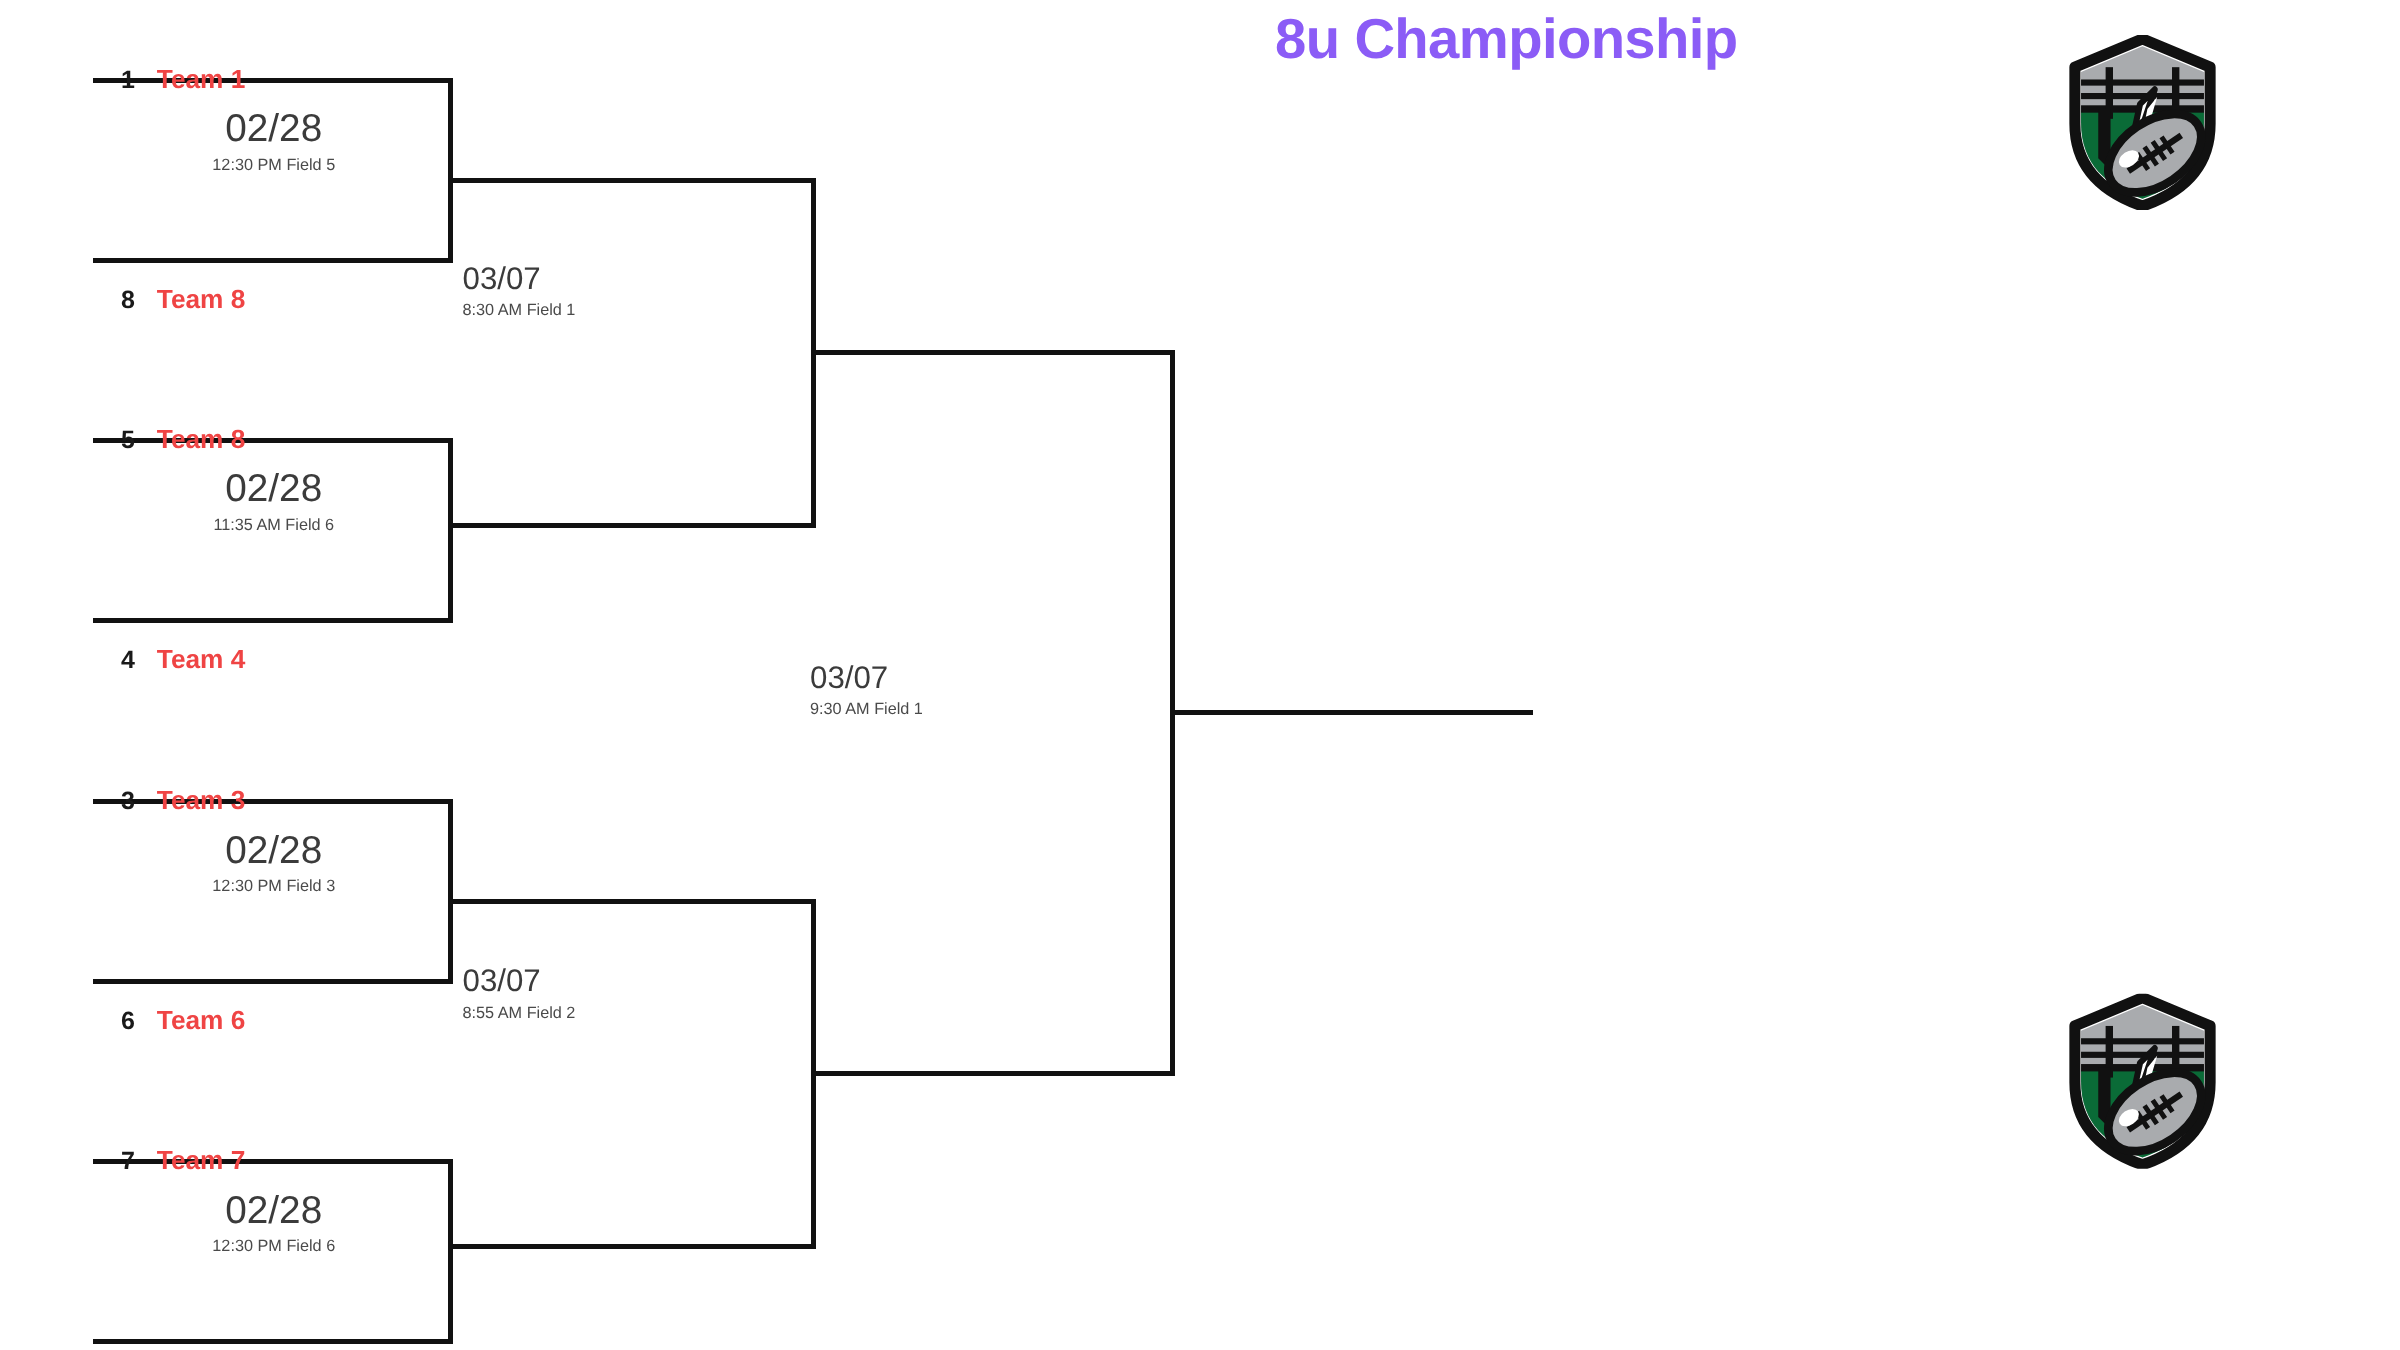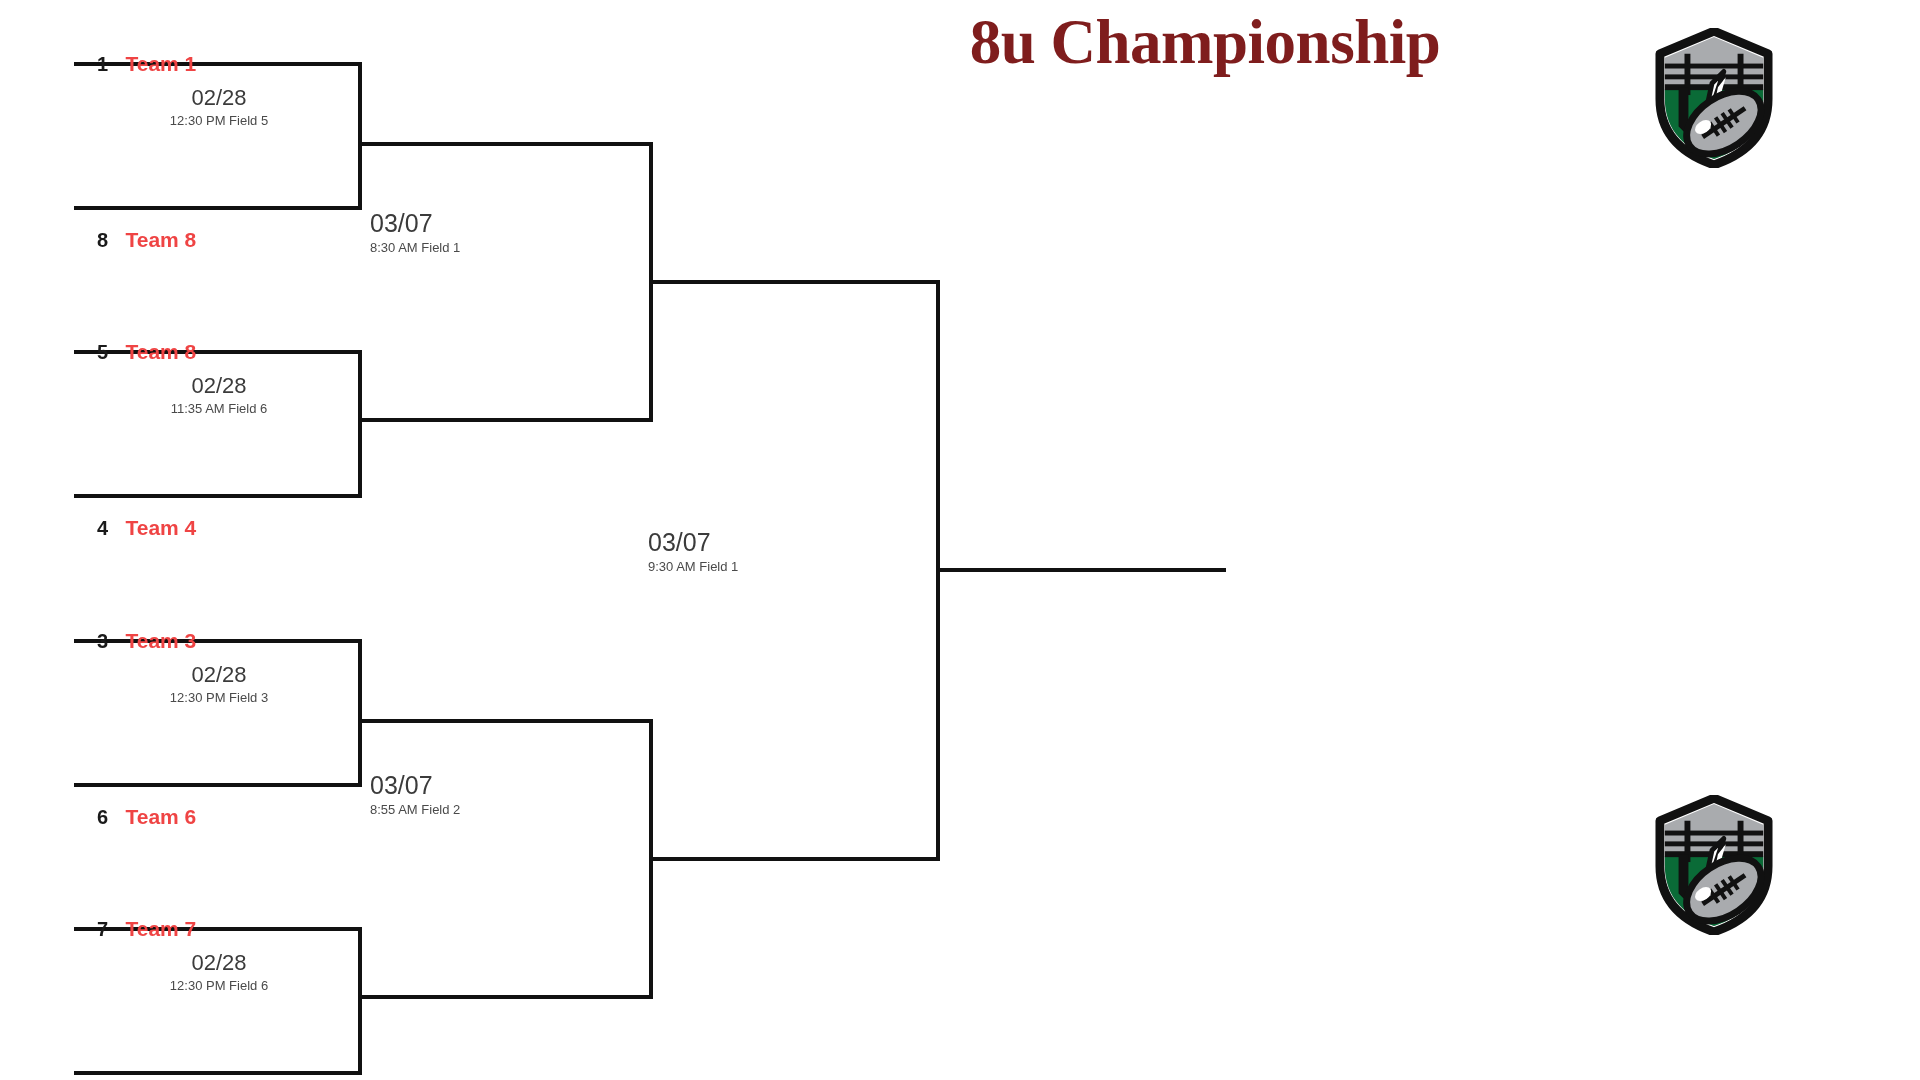--- a/index.html
+++ b/index.html
@@ -23,26 +23,26 @@
   
   #title-block {
     position: absolute;
     left: 800px;
     top: 4px;
     width: 810px;
     text-align: center;
     z-index: 5;
   }
   .title-line {
-    font-family: Liberation Serif, serif;
+    font-family: Liberation Sans, sans-serif;
     font-weight: 700;
-    font-size: 63px;
+    font-size: 45px;
     line-height: 1.22;
     letter-spacing: -0.5px;
-    color: #7f1d1d;
+    color: #8b5cf6;
     white-space: nowrap;
   }
 
   
   .team-logo {
     position: absolute;
     z-index: 6;
   }
   #logo-top    { left: 1655px; top: 28px;  width: 118px; height: 140px; }
   #logo-bottom { left: 1655px; top: 795px; width: 118px; height: 140px; }
@@ -91,21 +91,21 @@
   }
 
   .match-info {
     position: absolute;
     left: 0;
     width: 100%;
     text-align: center;
     pointer-events: none;
   }
   .match-date {
-    font-size: 22px;
+    font-size: 31px;
     font-weight: 400;
     color: #3b3b3b;
     line-height: 1.25;
   }
   .match-time {
     font-size: 13px;
     font-weight: 400;
     color: #4a4a4a;
     line-height: 1.35;
   }

